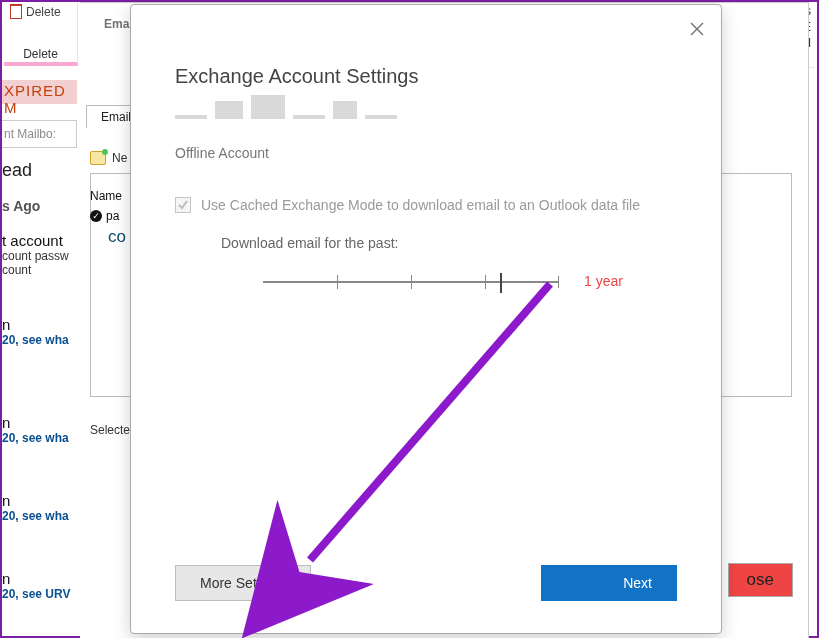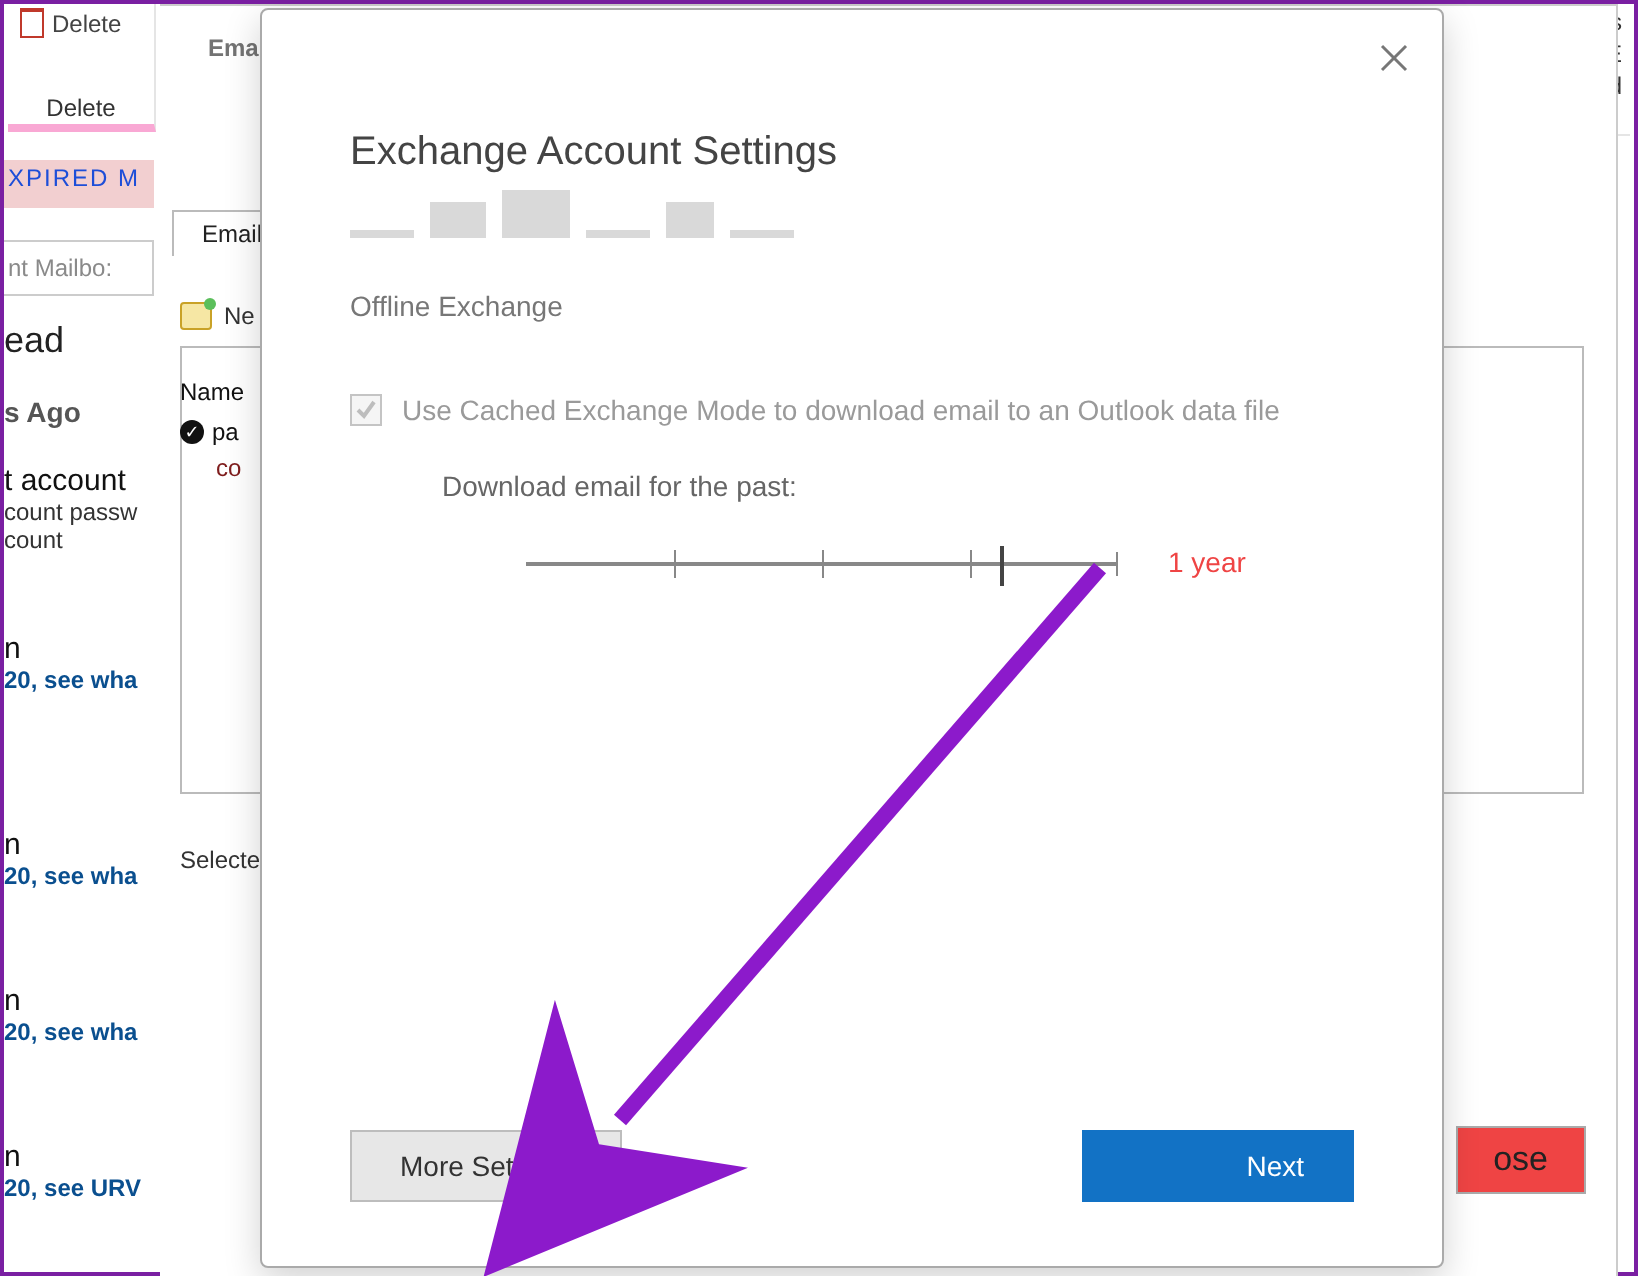--- a/index.html
+++ b/index.html
@@ -5,21 +5,21 @@
   html,body{margin:0;padding:0;font-family:"Segoe UI",Arial,sans-serif;font-size:13px;color:#222;background:#fff;overflow:hidden}
   .stage{position:relative;width:819px;height:638px;border:2px solid #7a1fa2;box-sizing:border-box;background:#fff}
   
   .bg{position:absolute;color:#444}
   .bg-topbar{left:2px;top:0;width:73px;height:60px;background:#fff;border-right:1px solid #e5e5e5;border-bottom:4px solid #f9a8d4;text-align:center}
   .bg-topbar .del1{display:flex;align-items:center;gap:4px;margin:2px 0 0 6px;font-size:12px}
   .bg-topbar .del2{margin-top:28px;font-size:12px;color:#333}
   .bg-trashicon{width:10px;height:12px;border:1px solid #c0392b;border-top:2px solid #c0392b;display:inline-block}
   .bg-rightstrip{position:absolute;right:2px;top:0;width:38px;height:65px;background:#fff;font-size:12px;color:#333;text-align:right;padding-right:4px;border-bottom:1px solid #e5e5e5;border-left:1px solid #e5e5e5}
   .bg-rightstrip div{margin:2px 0}
-  .bg-expired{position:absolute;left:0;top:78px;width:73px;height:22px;background:#f2cfd0;color:#1d4ed8;font-size:12px;padding:2px 0 0 2px;letter-spacing:1px}
+  .bg-expired{position:absolute;left:0;top:78px;width:73px;height:22px;background:#f2cfd0;color:#c2410c;font-size:15px;padding:2px 0 0 2px;letter-spacing:1px}
   .bg-search{position:absolute;left:0;top:118px;width:74px;height:26px;background:#fff;border:1px solid #ccc;border-left:none}
   .bg-search span{color:#8a8a8a;font-size:12px;margin-left:2px;line-height:26px}
   .bg-unread{position:absolute;left:0;top:158px;font-size:18px;color:#222}
   .bg-ago{position:absolute;left:0;top:196px;font-size:14px;font-weight:700;color:#555}
   .bg-item{position:absolute;left:0;width:78px;font-size:12px;color:#333}
   .bg-item .title{font-size:15px;color:#111;white-space:nowrap}
   .bg-item .blue{color:#0a4f8f;font-weight:700;font-size:12px}
   .bg-item .cut{white-space:nowrap;overflow:hidden}
   .bg-it1{top:230px}
   .bg-it2{top:314px}
@@ -30,21 +30,21 @@
   .midwin{position:absolute;left:78px;top:0;width:728px;height:636px;background:#fff;border:1px solid #ccc;border-left:none}
   .mw-tab{position:absolute;left:6px;top:102px;background:#fff;border:1px solid #bbb;border-bottom:none;padding:4px 14px;font-size:12px}
   .mw-emalabel{position:absolute;left:24px;top:14px;font-size:12px;font-weight:700;color:#737373}
   .mw-new{position:absolute;left:10px;top:148px;font-size:12px;color:#333;display:flex;align-items:center;gap:6px}
   .mw-newicon{width:14px;height:12px;background:#f6e7a4;border:1px solid #c9a227;border-radius:2px;display:inline-block;position:relative}
   .mw-newicon::after{content:"";position:absolute;right:-3px;top:-3px;width:6px;height:6px;background:#5bbf5b;border-radius:50%}
   .mw-listbox{position:absolute;left:10px;top:170px;width:700px;height:222px;border:1px solid #bbb;background:#fff}
   .mw-col{position:absolute;left:10px;top:186px;font-size:12px;color:#111}
   .mw-row{position:absolute;left:10px;top:206px;font-size:12px;color:#111;display:flex;align-items:center;gap:4px}
   .mw-check{width:12px;height:12px;border-radius:50%;background:#111;color:#fff;font-size:9px;text-align:center;line-height:12px;display:inline-block}
-  .mw-co{position:absolute;left:28px;top:224px;font-size:12px;color:#7f1d1d}
+  .mw-co{position:absolute;left:28px;top:224px;font-size:17px;color:#0c4a6e}
   .mw-selected{position:absolute;left:10px;top:420px;font-size:12px;color:#333}
   .mw-close{position:absolute;right:15px;bottom:42px;border:1px solid #aaa;background:#ef4444;padding:6px 18px;font-size:17px}
   
   .modal{position:absolute;left:128px;top:2px;width:590px;height:628px;background:#fff;border:1px solid #aaa;border-radius:4px;box-shadow:0 6px 18px rgba(0,0,0,.18)}
   .modal .close{position:absolute;right:12px;top:12px;width:24px;height:24px;display:flex;align-items:center;justify-content:center;color:#888;cursor:pointer}
   .modal .close svg{width:14px;height:14px;stroke:#777;stroke-width:1.5}
   .m-title{position:absolute;left:44px;top:60px;font-size:20px;color:#444}
   .m-sub{position:absolute;left:44px;top:90px;display:flex;gap:8px;align-items:flex-end}
   .sblk{background:#d9d9d9;height:18px}
   .sblk.sm{height:4px;width:32px}
@@ -139,21 +139,21 @@
     </div>
     <div class="m-title">Exchange Account Settings</div>
     <div class="m-sub">
       <span class="sblk sm"></span>
         <span class="sblk a"></span>
         <span class="sblk b"></span>
         <span class="sblk sm"></span>
         <span class="sblk c"></span>
         <span class="sblk sm"></span>
     </div>
-    <div class="m-off">Offline Exchange</div>
+    <div class="m-off">Offline Account</div>
     <div class="m-cbrow">
       <span class="cb">
         <svg viewBox="0 0 10 10">
             <polyline points="1,5 4,8 9,1"></polyline>
           </svg>
       </span>
       <span>Use Cached Exchange Mode to download email to an Outlook data file</span>
     </div>
     <div class="m-dllabel">Download email for the past:</div>
     <div class="slider">

